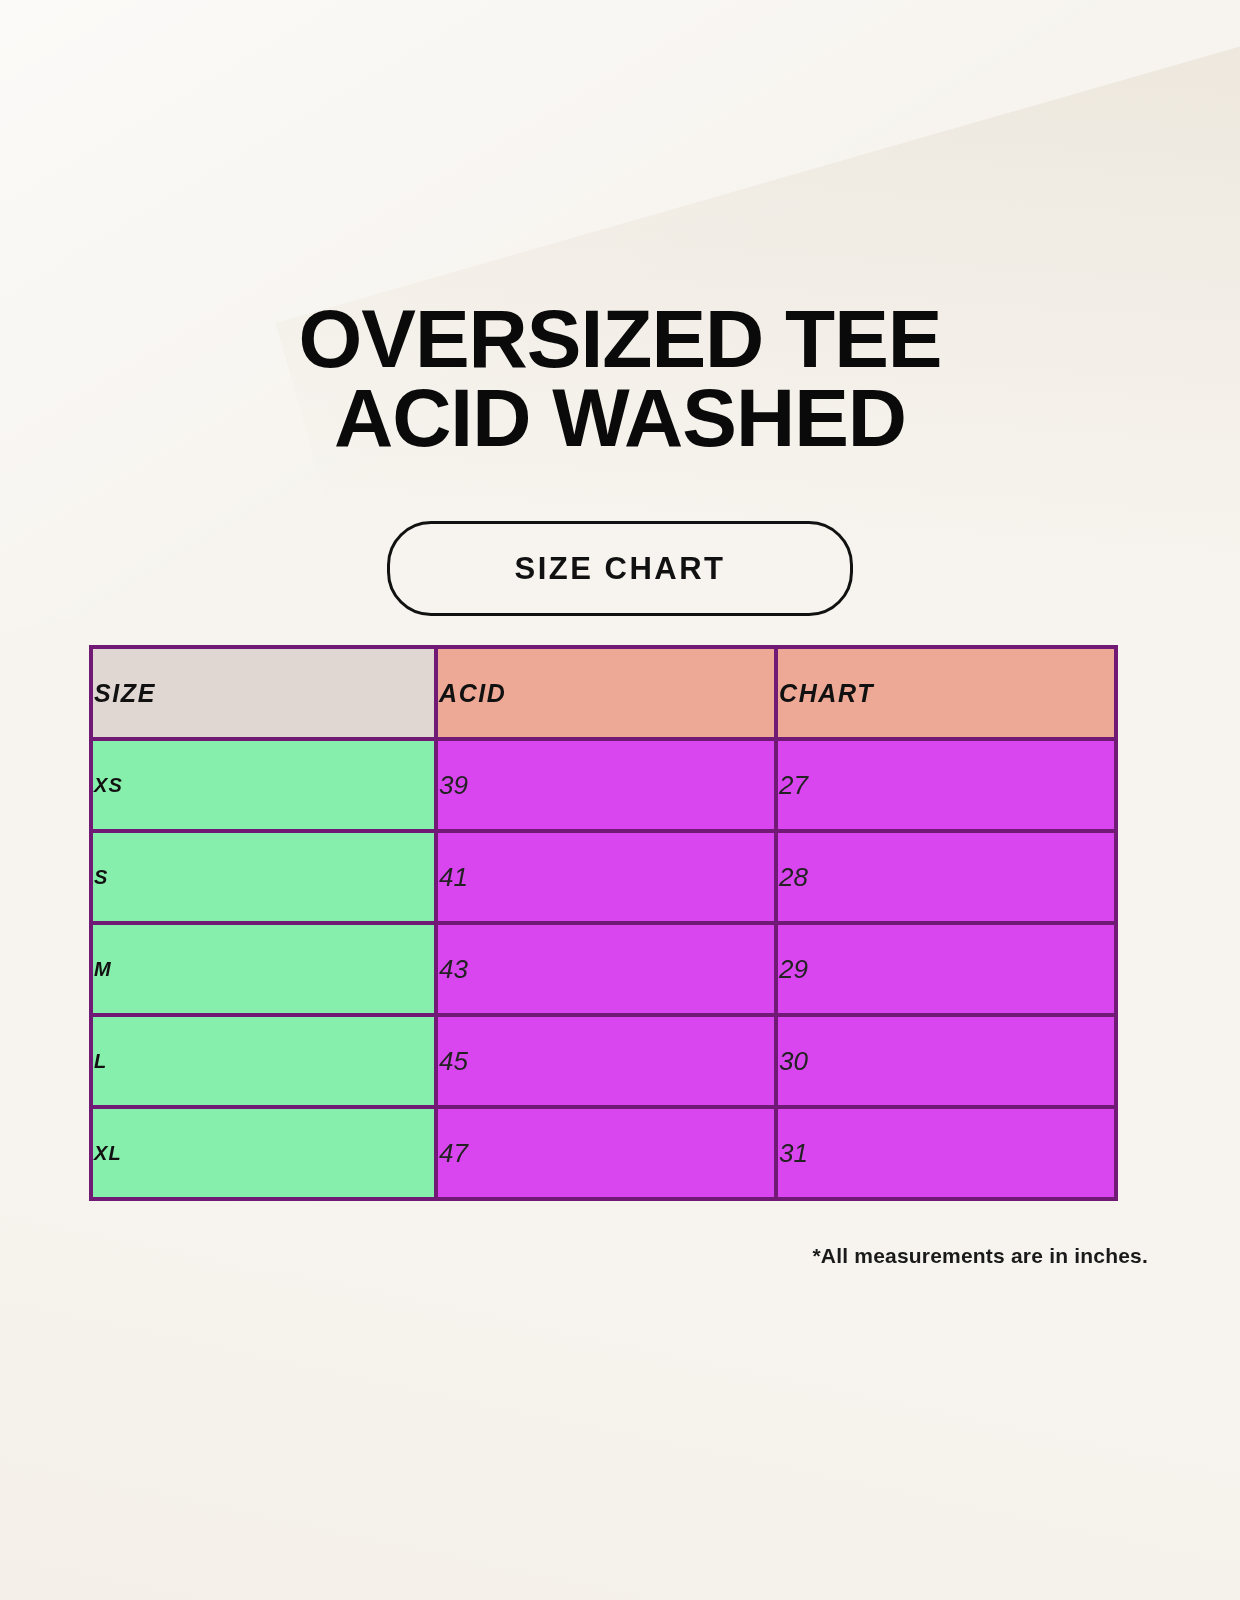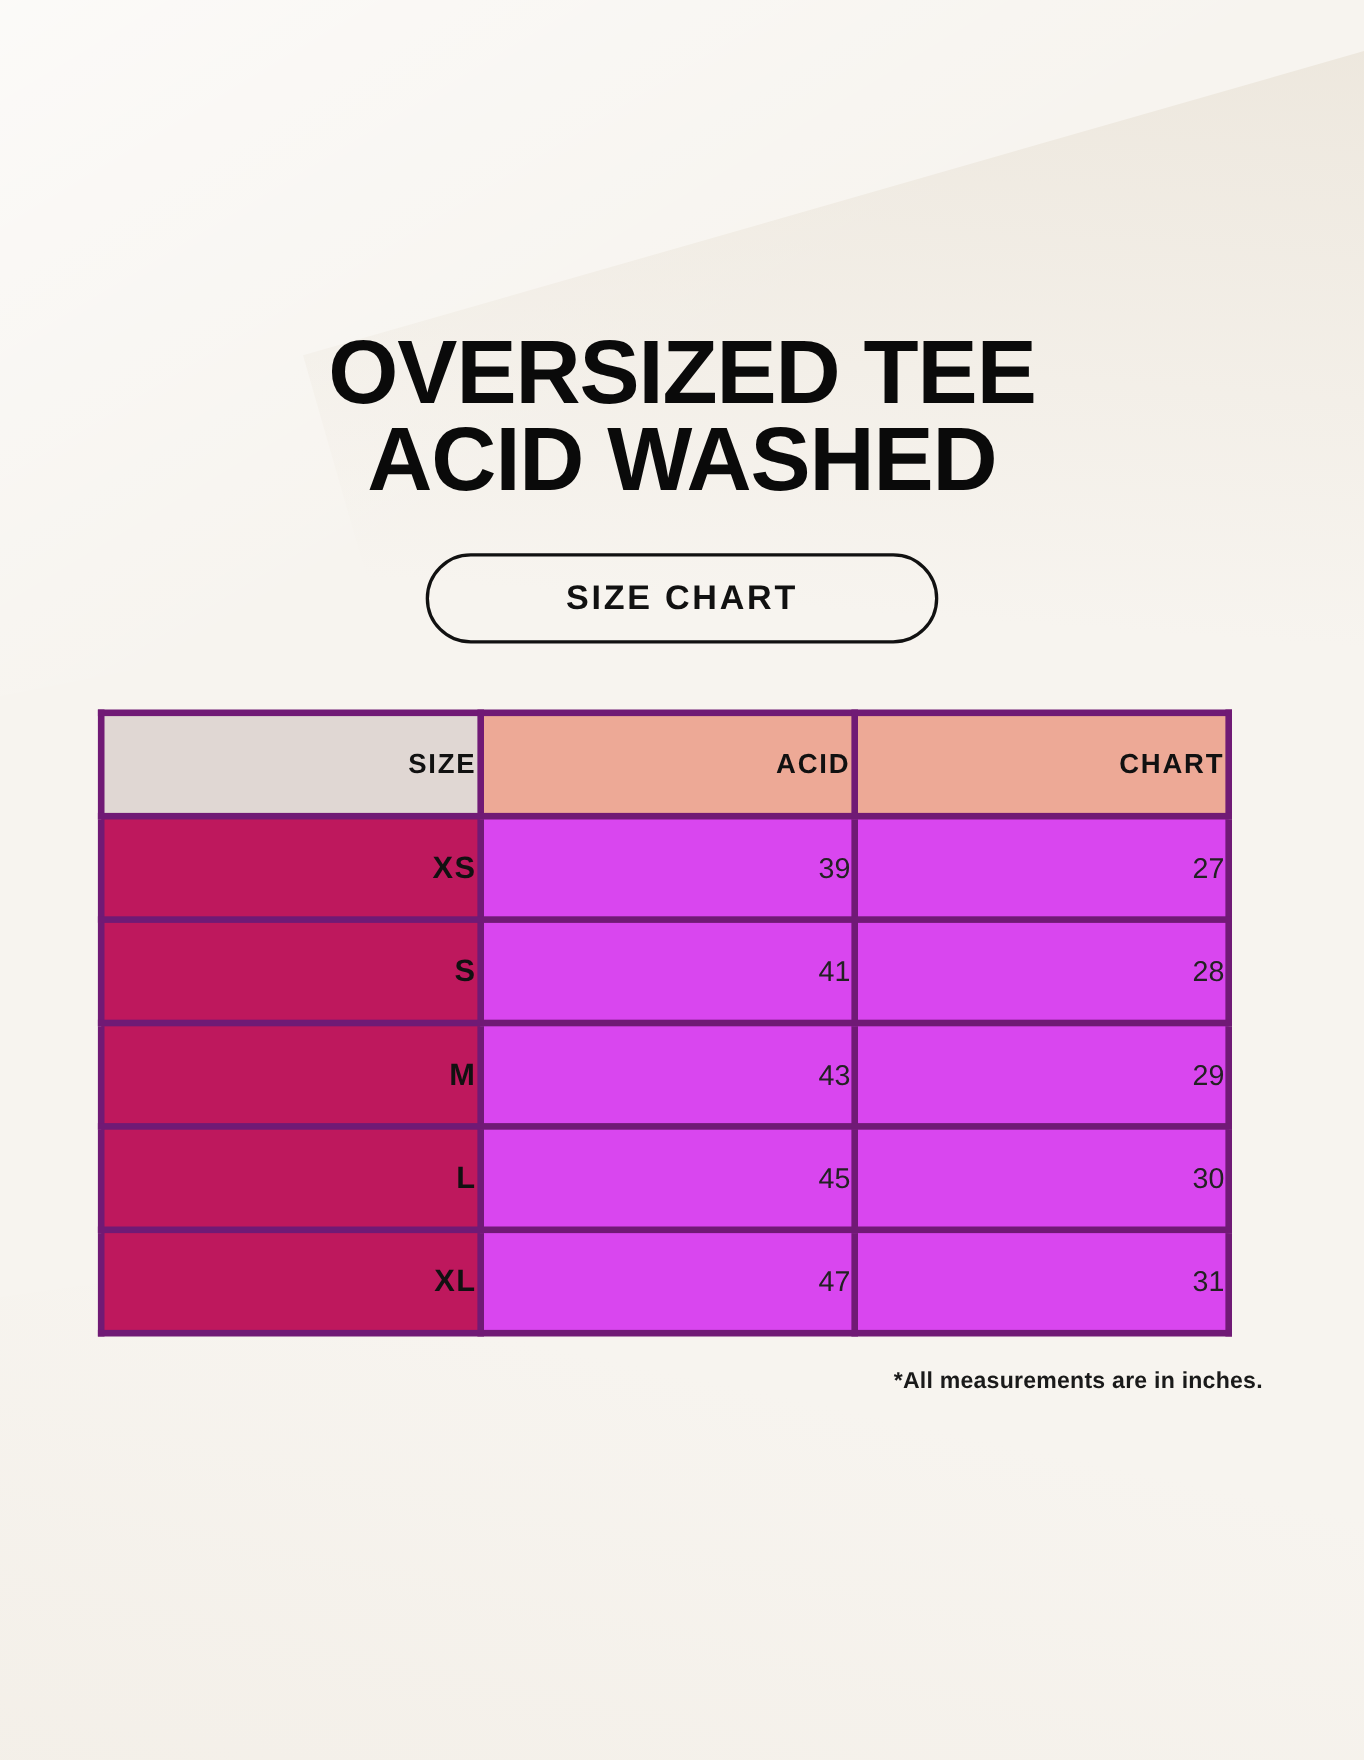--- a/index.html
+++ b/index.html
@@ -64,25 +64,25 @@
   .title-line {
     font-size: 82px;
     line-height: 0.96;
     font-weight: 700;
     letter-spacing: -1px;
     color: #0a0a0a;
   }
 
   .pill {
     position: absolute;
-    top: 503px;
+    top: 521px;
     left: 50%;
     transform: translateX(-50%);
     width: 466px;
-    height: 82px;
+    height: 95px;
     border: 3px solid #111;
     border-radius: 44px;
     display: flex;
     align-items: center;
     justify-content: center;
     box-sizing: border-box;
     background: transparent;
   }
   .pill-label {
     font-size: 31px;
@@ -94,45 +94,46 @@
   table.size-table {
     position: absolute;
     top: 645px;
     left: 89px;
     width: 1026px;
     border-collapse: collapse;
     table-layout: fixed;
   }
   table.size-table th,
   table.size-table td {
-    border: 6px solid #701a75;
+    border: 4px solid #701a75;
     height: 86px;
-    text-align: right;
+    text-align: left;
     vertical-align: middle;
+    font-style: italic;
   }
   col.c-size { width: 345px; }
   col.c-val  { width: 340px; }
 
   th.h-size {
     background: #e0d7d3;
     font-size: 25px;
     font-weight: 700;
     letter-spacing: 1.6px;
     color: #111;
   }
   th.h-meas {
     background: #eda996;
     font-size: 25px;
     font-weight: 700;
     letter-spacing: 1.6px;
     color: #111;
   }
   td.cell-size {
-    background: #be185d;
-    font-size: 28px;
+    background: #86efac;
+    font-size: 20px;
     font-weight: 700;
     letter-spacing: 1.2px;
     color: #111;
   }
   td.cell-val {
     background: #d946ef;
     font-size: 26px;
     font-weight: 400;
     color: #222;
   }

